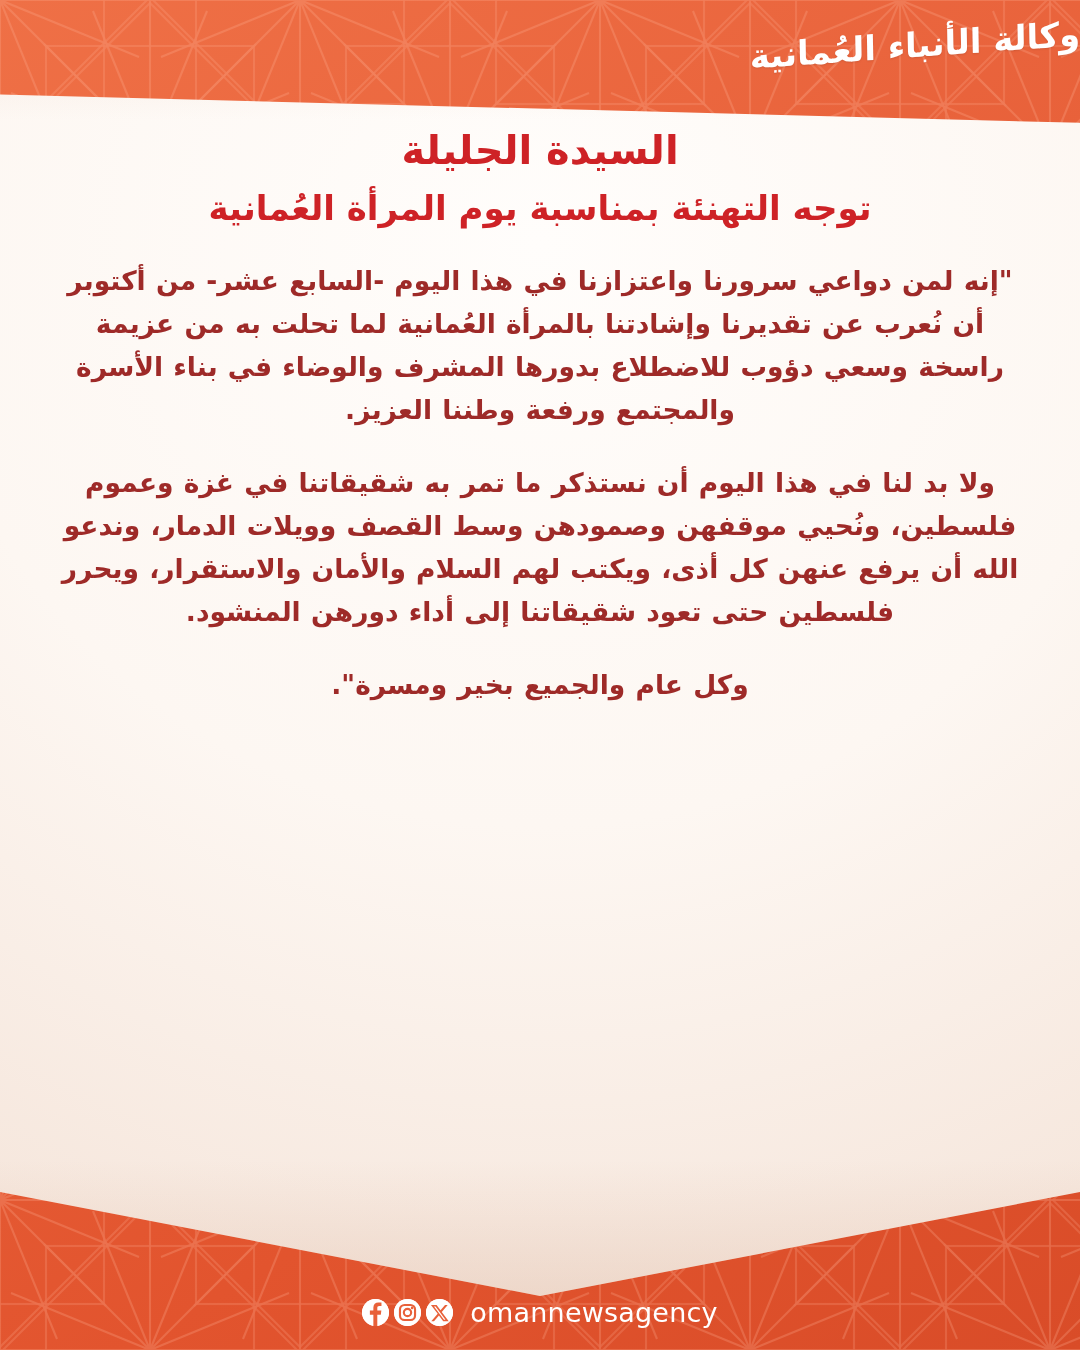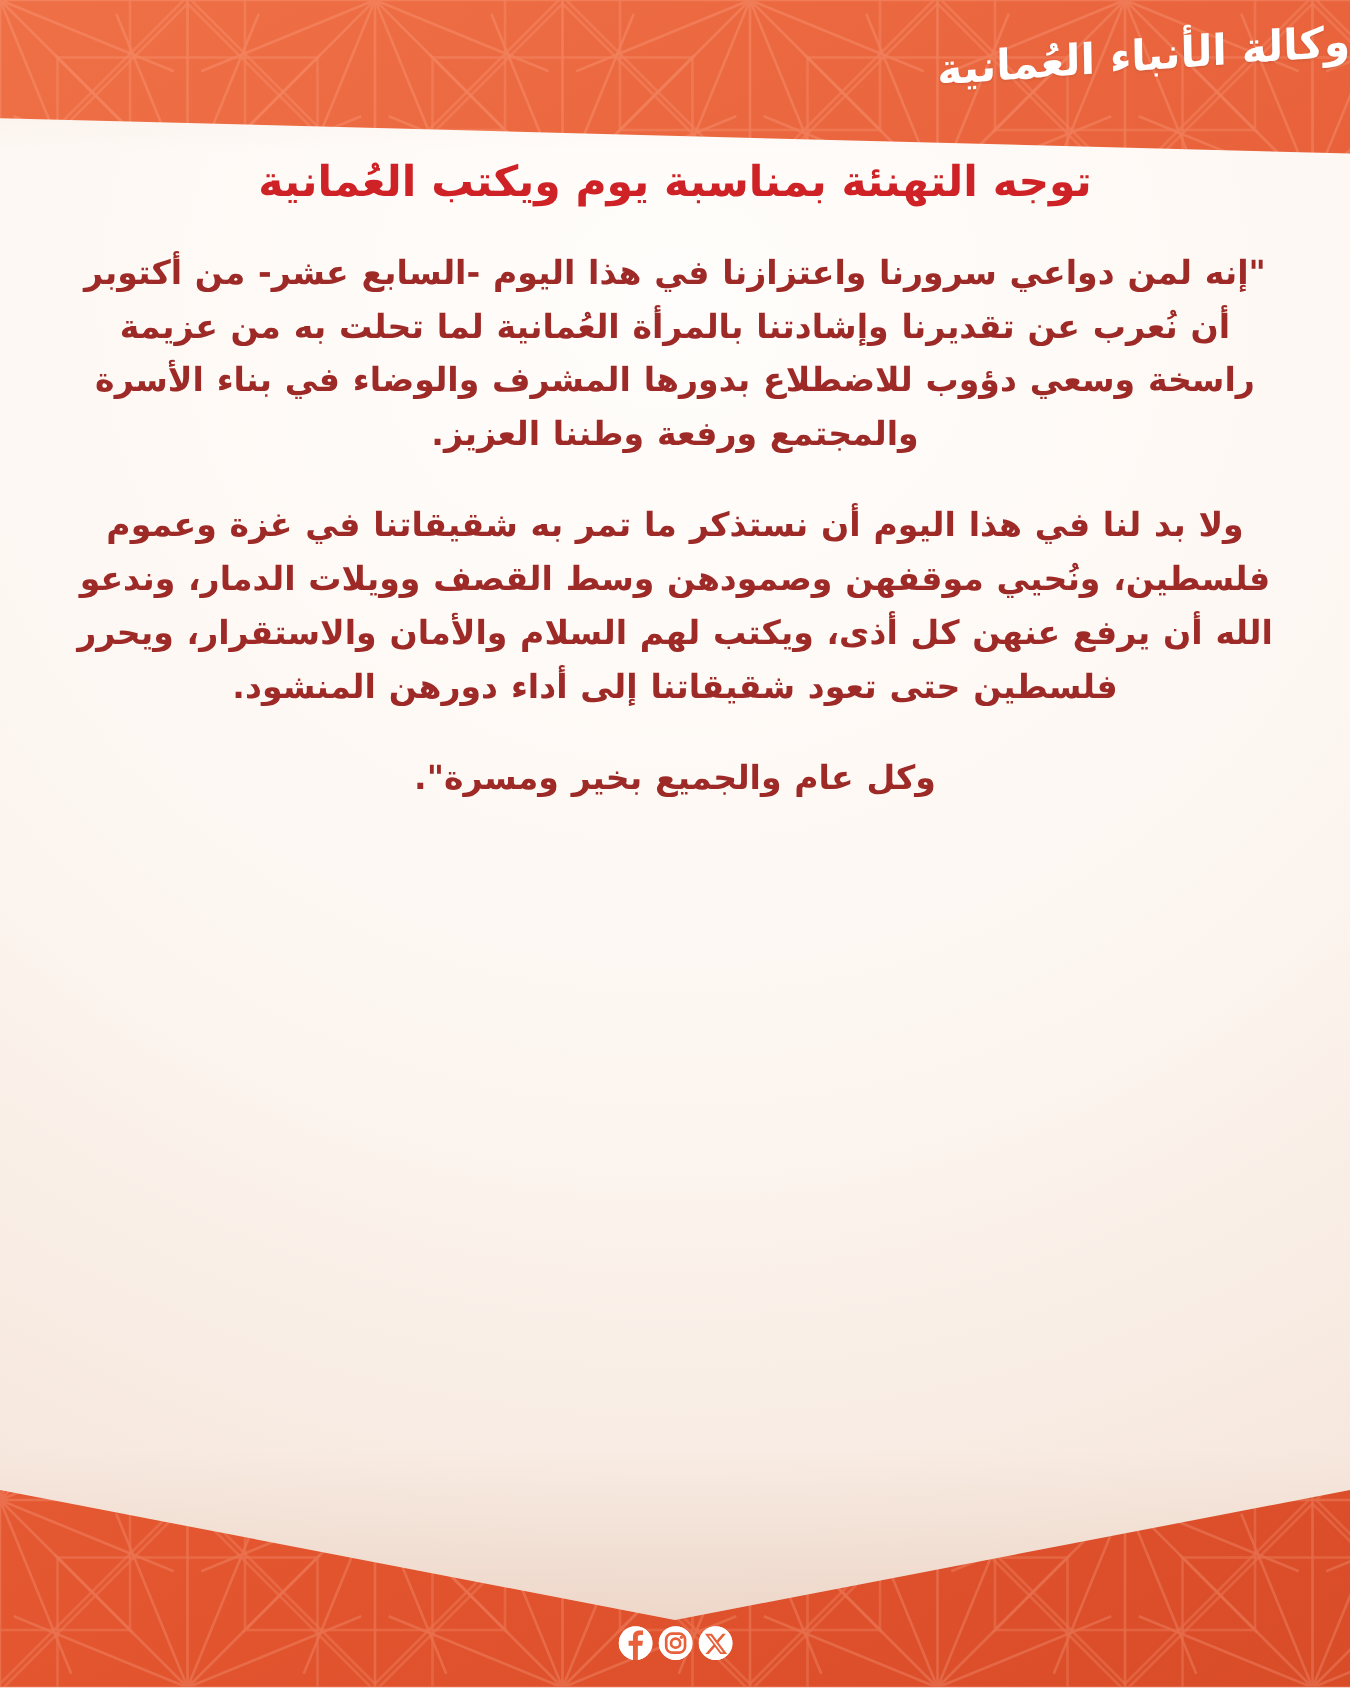--- a/index.html
+++ b/index.html
@@ -200,21 +200,22 @@
   </div>
 
   <div class="card">
     <div class="card-shade-top"></div>
     <div class="card-shade-bottom"></div>
   </div>
 
   <div class="content">
 
     <div class="headline">
-      <span class="line2">توجه التهنئة بمناسبة يوم ويكتب العُمانية</span>
+      <span class="line1">السيدة الجليلة</span>
+      <span class="line2">توجه التهنئة بمناسبة يوم المرأة العُمانية</span>
     </div>
 
     <div class="body">
       <p class="para">"إنه لمن دواعي سرورنا واعتزازنا في هذا اليوم -السابع عشر- من أكتوبر أن نُعرب عن تقديرنا وإشادتنا بالمرأة العُمانية لما تحلت به من عزيمة راسخة وسعي دؤوب للاضطلاع بدورها المشرف والوضاء في بناء الأسرة والمجتمع ورفعة وطننا العزيز.</p>
       <p class="para">ولا بد لنا في هذا اليوم أن نستذكر ما تمر به شقيقاتنا في غزة وعموم فلسطين، ونُحيي موقفهن وصمودهن وسط القصف وويلات الدمار، وندعو الله أن يرفع عنهن كل أذى، ويكتب لهم السلام والأمان والاستقرار، ويحرر فلسطين حتى تعود شقيقاتنا إلى أداء دورهن المنشود.</p>
       <p class="para">وكل عام والجميع بخير ومسرة".</p>
     </div>
 
   </div>
 
@@ -238,15 +239,16 @@
       </span>
 
       <span class="sicon">
         <svg width="27" height="27" viewBox="0 0 24 24" aria-hidden="true">
           <circle cx="12" cy="12" r="12" fill="#ffffff"></circle>
           <path fill="#e8613a" d="M16.9 5.4h2.4l-5.3 6.1 6.2 8.2h-4.9l-3.8-5-4.4 5H4.7l5.7-6.5L4.4 5.4h5l3.5 4.6 4-4.6zm-.9 13h1.3L8.5 6.7H7.1L16 18.4z"></path>
         </svg>
       </span>
 
     </div>
+    <span class="handle">omannewsagency</span>
   </div>
 
 </div>
 
 </body></html>

